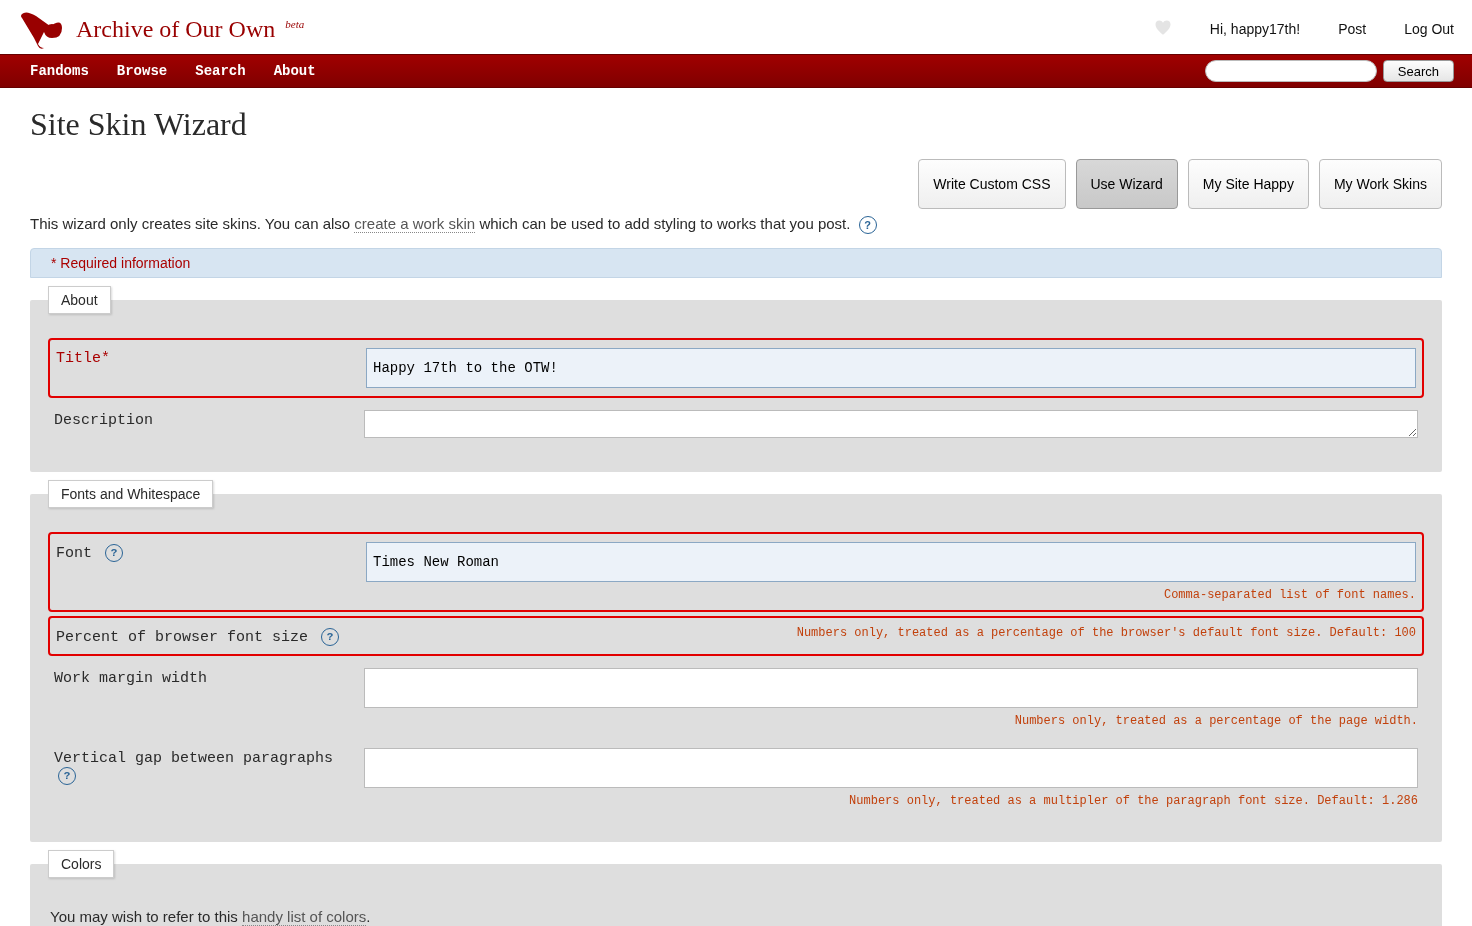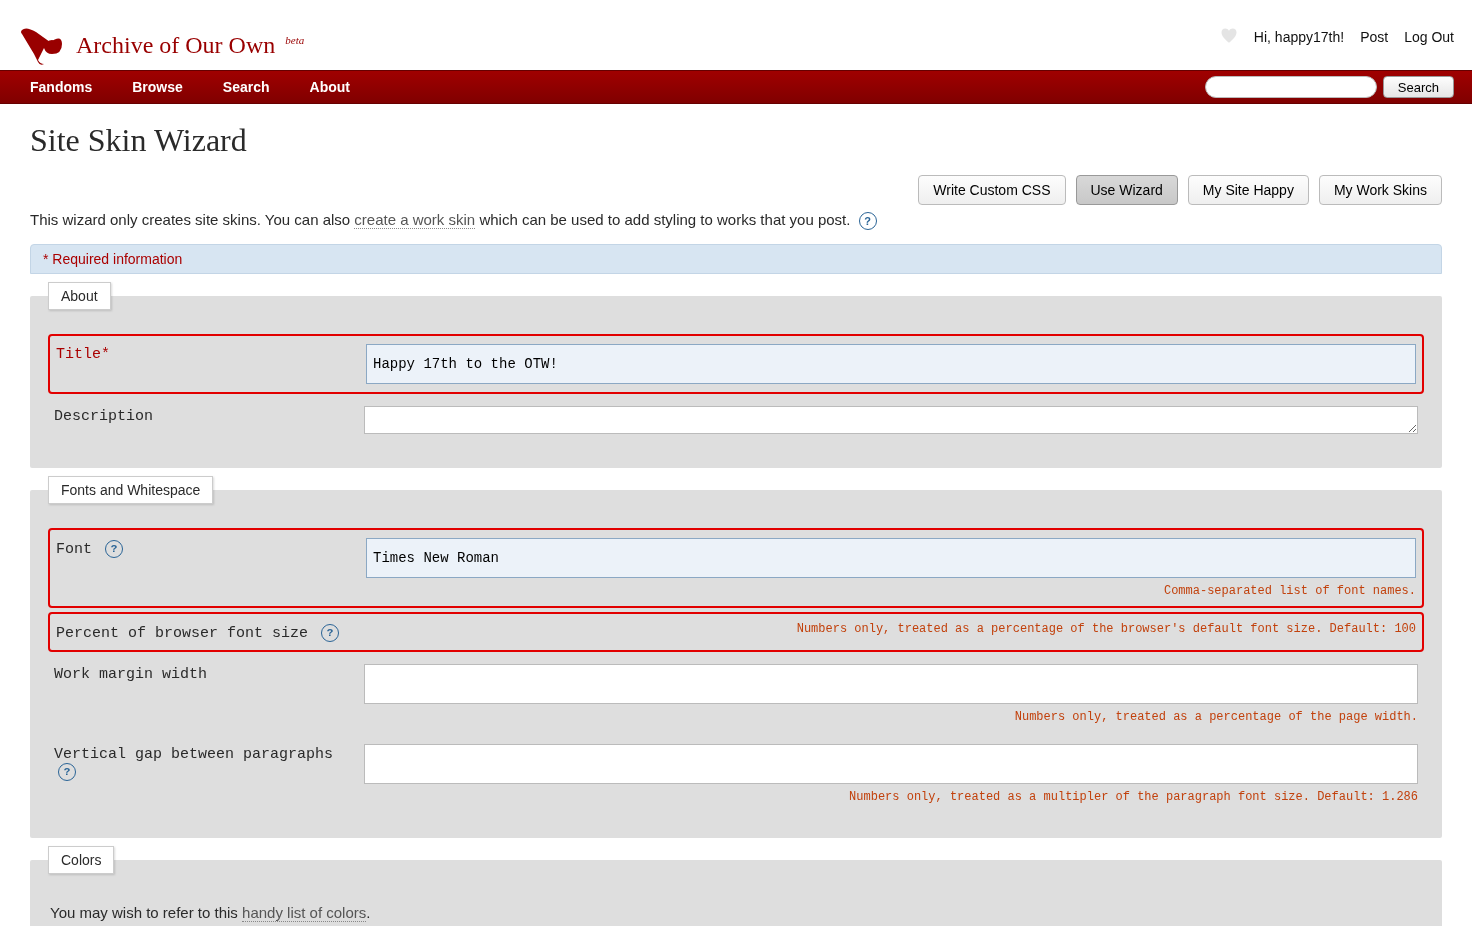--- a/index.html
+++ b/index.html
@@ -23,34 +23,34 @@
   color: #900;
   font-weight: normal;
 }
 .site-title .beta {
   font-size: 11px;
   font-style: italic;
   color: #900;
   vertical-align: super;
   margin-left: 4px;
 }
-.user-nav { display: flex; align-items: center; gap: 16px; font-size: 14px; }
+.user-nav { display: flex; align-items: center; gap: 38px; font-size: 14px; }
 .user-nav a { color: #111; text-decoration: none; }
 .kudos-icon { width: 18px; height: 18px; opacity: 0.22; }
 .nav-bar {
   background: linear-gradient(#a00000, #800000);
   border-top: 1px solid #600;
   border-bottom: 1px solid #600;
   display: flex;
   justify-content: space-between;
   align-items: center;
   padding: 0 18px;
   height: 34px;
 }
-.nav-links { display: flex; gap: 40px; padding-left: 12px; }
+.nav-links { display: flex; gap: 28px; padding-left: 12px; font-family: Liberation Mono, monospace; }
 .nav-links a {
   color: #fff;
   font-weight: bold;
   font-size: 14px;
   text-decoration: none;
 }
 .search-form { display: flex; gap: 6px; align-items: center; }
 .search-form input[type=text] {
   width: 172px;
   height: 22px;
@@ -79,21 +79,21 @@
   color: #2a2a2a;
   margin-bottom: 16px;
 }
 .action-row {
   display: flex;
   justify-content: flex-end;
   gap: 10px;
   margin-bottom: 6px;
 }
 .action-row button, .action-row .btn {
-  padding: 6px 14px;
+  padding: 16px 14px;
   font-size: 14px;
   border: 1px solid #bbb;
   border-radius: 4px;
   background: linear-gradient(#fdfdfd, #efefef);
   cursor: pointer;
 }
 .action-row .btn.active {
   background: linear-gradient(#d8d8d8, #c8c8c8);
   border-color: #999;
 }
@@ -118,21 +118,21 @@
   font-size: 11px;
   font-weight: bold;
   vertical-align: middle;
   margin-left: 4px;
   cursor: pointer;
 }
 .required-banner {
   background: #d7e5f2;
   border: 1px solid #c3d5e6;
   border-radius: 4px 4px 0 0;
-  padding: 6px 12px;
+  padding: 6px 20px;
   color: #a00;
   font-size: 14px;
 }
 fieldset.section {
   border: none;
   background: #dedede;
   margin: 22px 0 0 0;
   padding: 38px 18px 22px 18px;
   position: relative;
   border-radius: 2px;
@@ -207,21 +207,21 @@
 .colors-intro a {
   color: #555;
   text-decoration: none;
   border-bottom: 1px dotted #888;
 }
 </style>
 </head>
 <body>
 
 <div class="header">
-  <a href="#" class="logo-area" style="text-decoration:none;margin-top:16px;">
+  <a href="#" class="logo-area" style="text-decoration:none;">
     <svg class="logo-svg" viewBox="0 0 48 42">
       <path d="M4 10 Q 2 8 4 6 Q 8 2 18 8 L 32 18 Q 44 10 44 20 Q 44 30 34 30 Q 28 30 26 24 L 20 36 Q 22 40 26 40 Q 22 42 20 38 L 16 30 Q 10 20 4 10 Z M 34 16 Q 40 16 40 22 Q 40 28 34 28 Q 28 28 28 22 Q 28 16 34 16 Z" fill="#900"></path>
     </svg>
     <span class="site-title">
       <span>Archive of Our Own</span>
       <span class="beta">beta</span>
     </span>
   </a>
   <div class="user-nav">
     <span>

